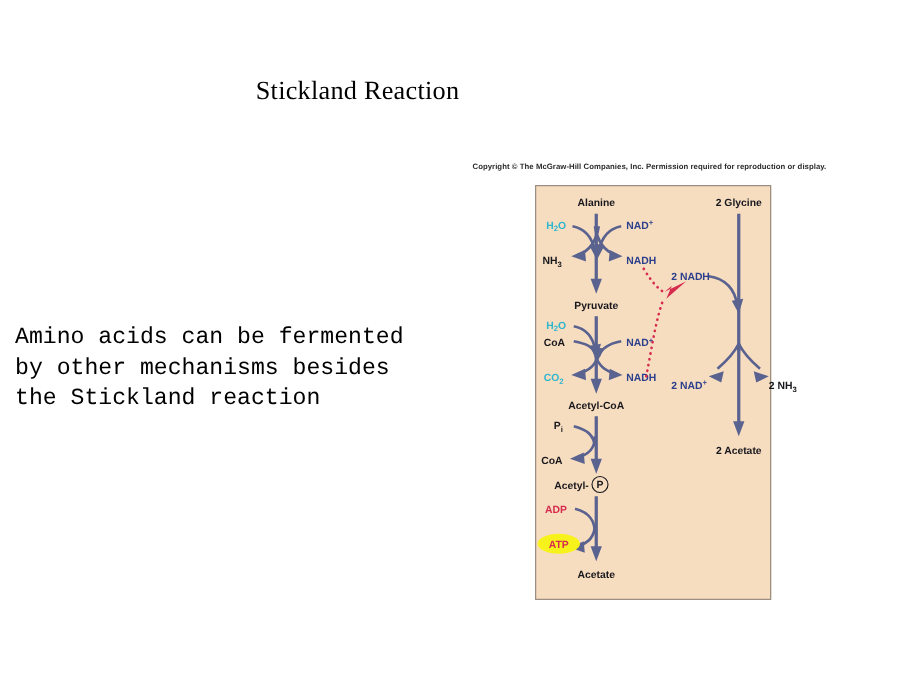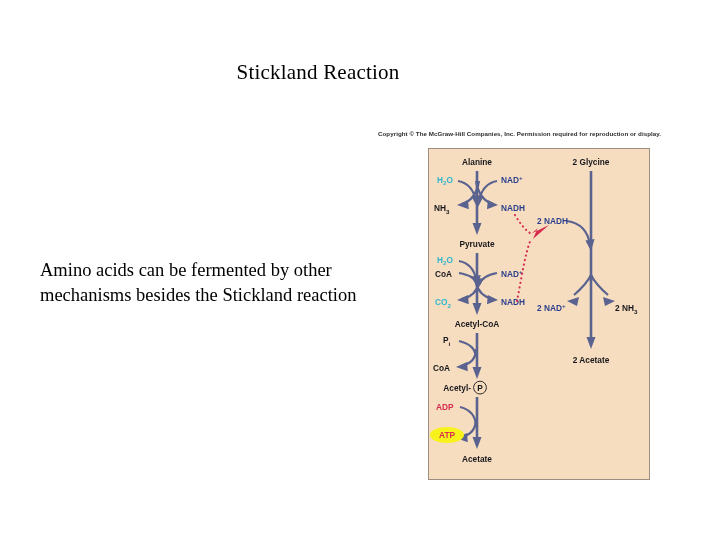--- a/index.html
+++ b/index.html
@@ -20,33 +20,32 @@
   #slide-title {
     position: absolute;
     left: 0;
     top: 60px;
     width: 572px;
     text-align: center;
     font-family: "Liberation Serif", serif;
     font-size: 21px;
     color: #000000;
     letter-spacing: 0.2px;
-    margin-left: 32px;
   }
 
   
   .body-text {
     position: absolute;
     font-family: "Liberation Serif", serif;
     font-size: 18.5px;
     color: #000000;
     line-height: 1.33;
   }
   #body-para-1 { left: 24px; top: 142px; width: 320px; }
-  #body-para-2 { left: 40px; top: 258px; width: 340px; }
+  #body-para-2 { left: 12px; top: 258px; width: 340px; font-family: Liberation Mono, monospace; }
 
   
   #figure-block {
     position: absolute;
     left: 378px;
     top: 130px;
   }
   #figure-copyright {
     position: absolute;
     left: 0px;
@@ -56,21 +55,21 @@
     font-size: 6.2px;
     font-weight: bold;
     color: #2b2b2b;
     white-space: nowrap;
     letter-spacing: 0.05px;
   }
   #figure-panel {
     position: absolute;
     left: 50px;
     top: 18px;
-    width: 222px;
+    width: 189px;
     height: 332px;
     background: #f7ddc0;
     border: 1px solid #9a8f80;
     box-sizing: border-box;
   }
   #figure-svg {
     position: absolute;
     left: 0;
     top: 0;
   }

